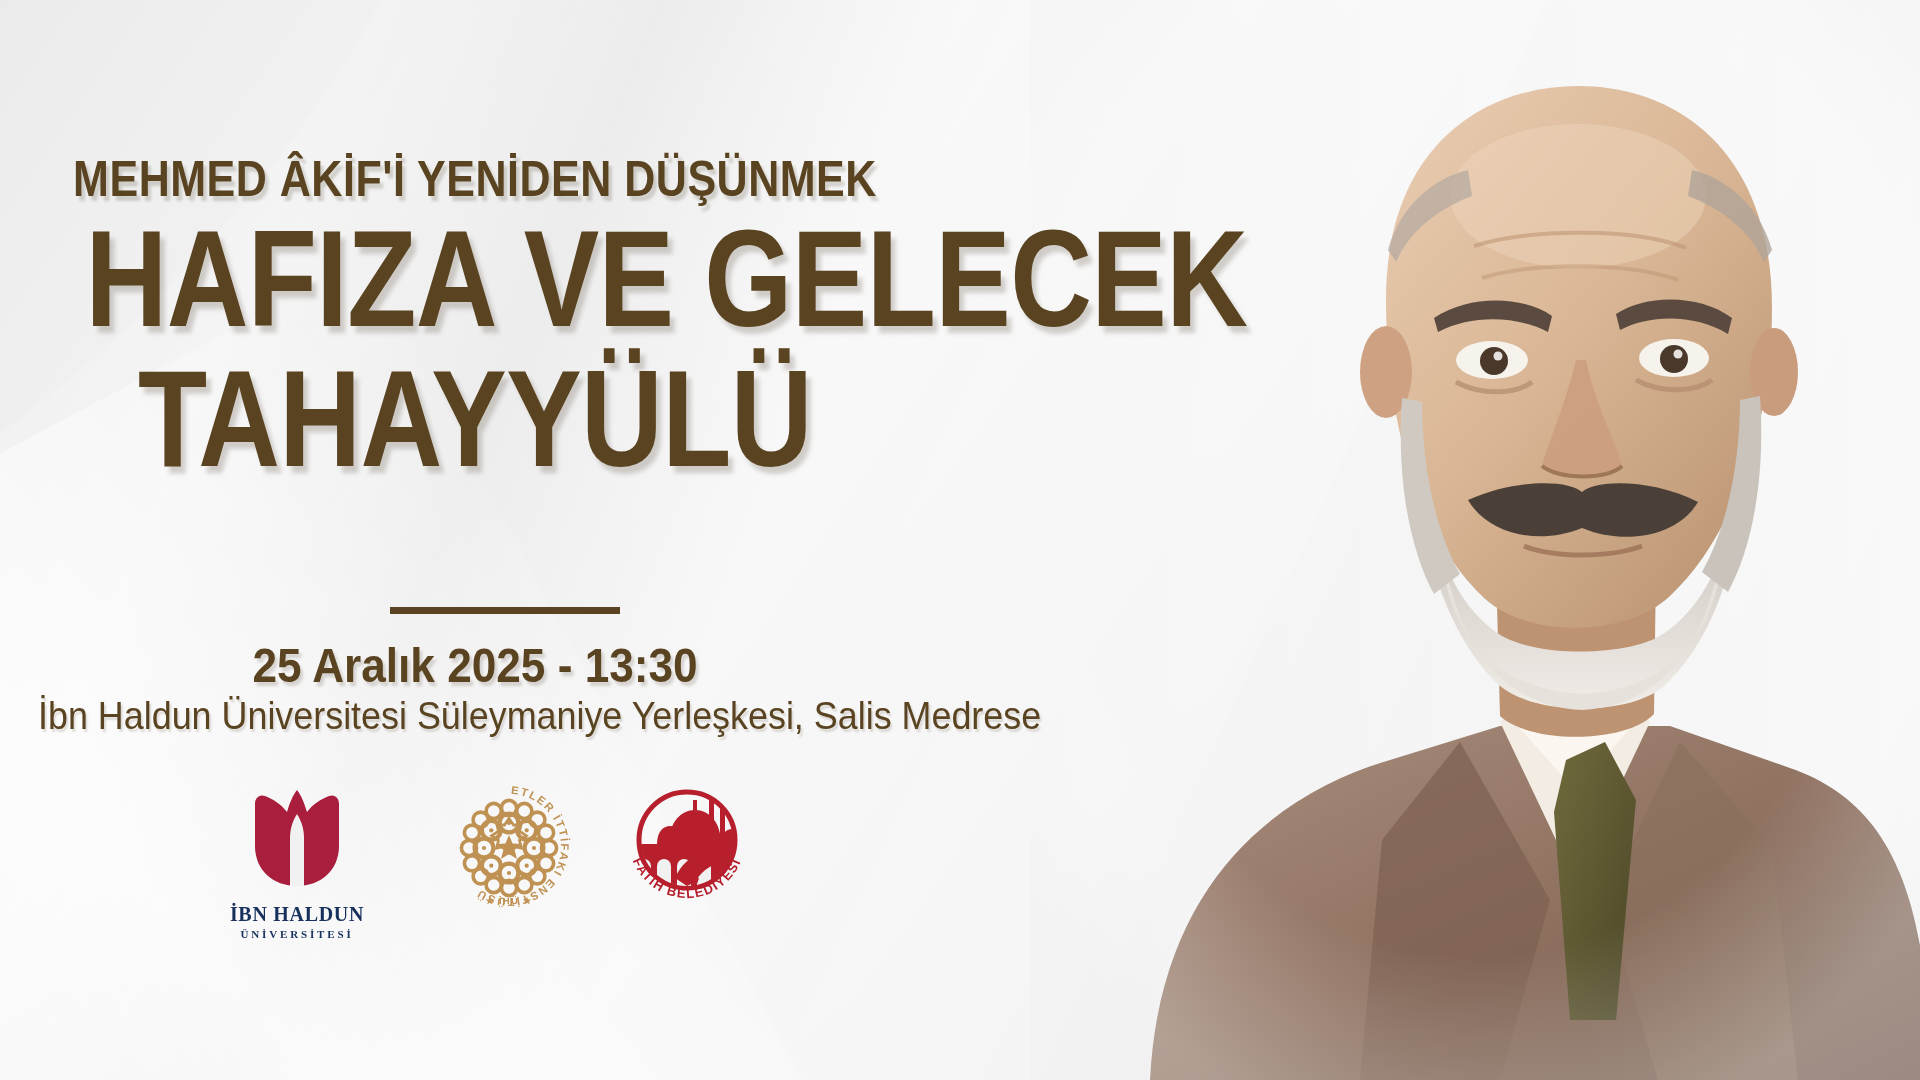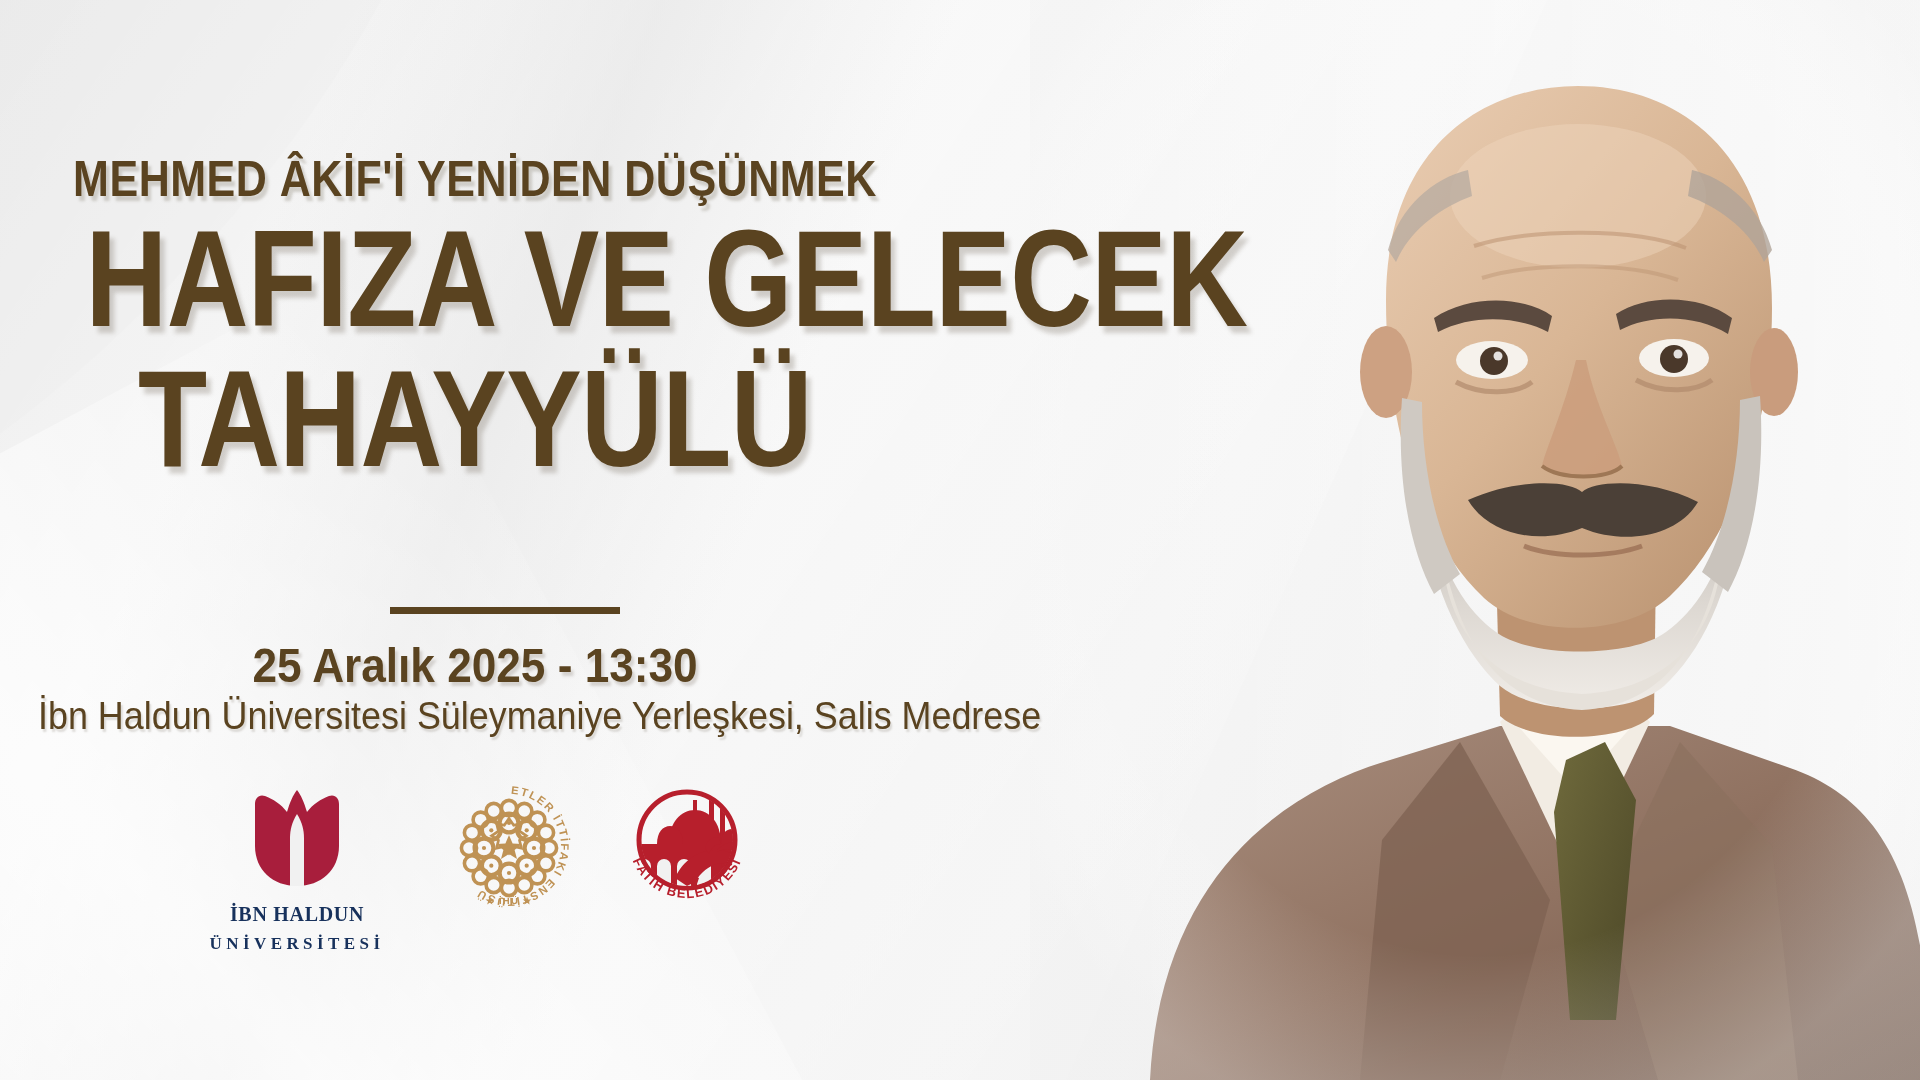--- a/index.html
+++ b/index.html
@@ -178,23 +178,23 @@
     color: #17315c;
     font-size: 20px;
     letter-spacing: .035em;
     margin-top: 7px;
     white-space: nowrap;
   }
   .logo-ihu .sub {
     font-family: "Liberation Serif", serif;
     font-weight: 700;
     color: #17315c;
-    font-size: 17px;
+    font-size: 11px;
     letter-spacing: .26em;
-    margin-top: 8px;
+    margin-top: 2px;
     white-space: nowrap;
   }
 
   .logo-mie { width: 128px; }
   .logo-fatih { width: 132px; }
 
   
   .portrait {
     position: absolute;
     right: -10px;

